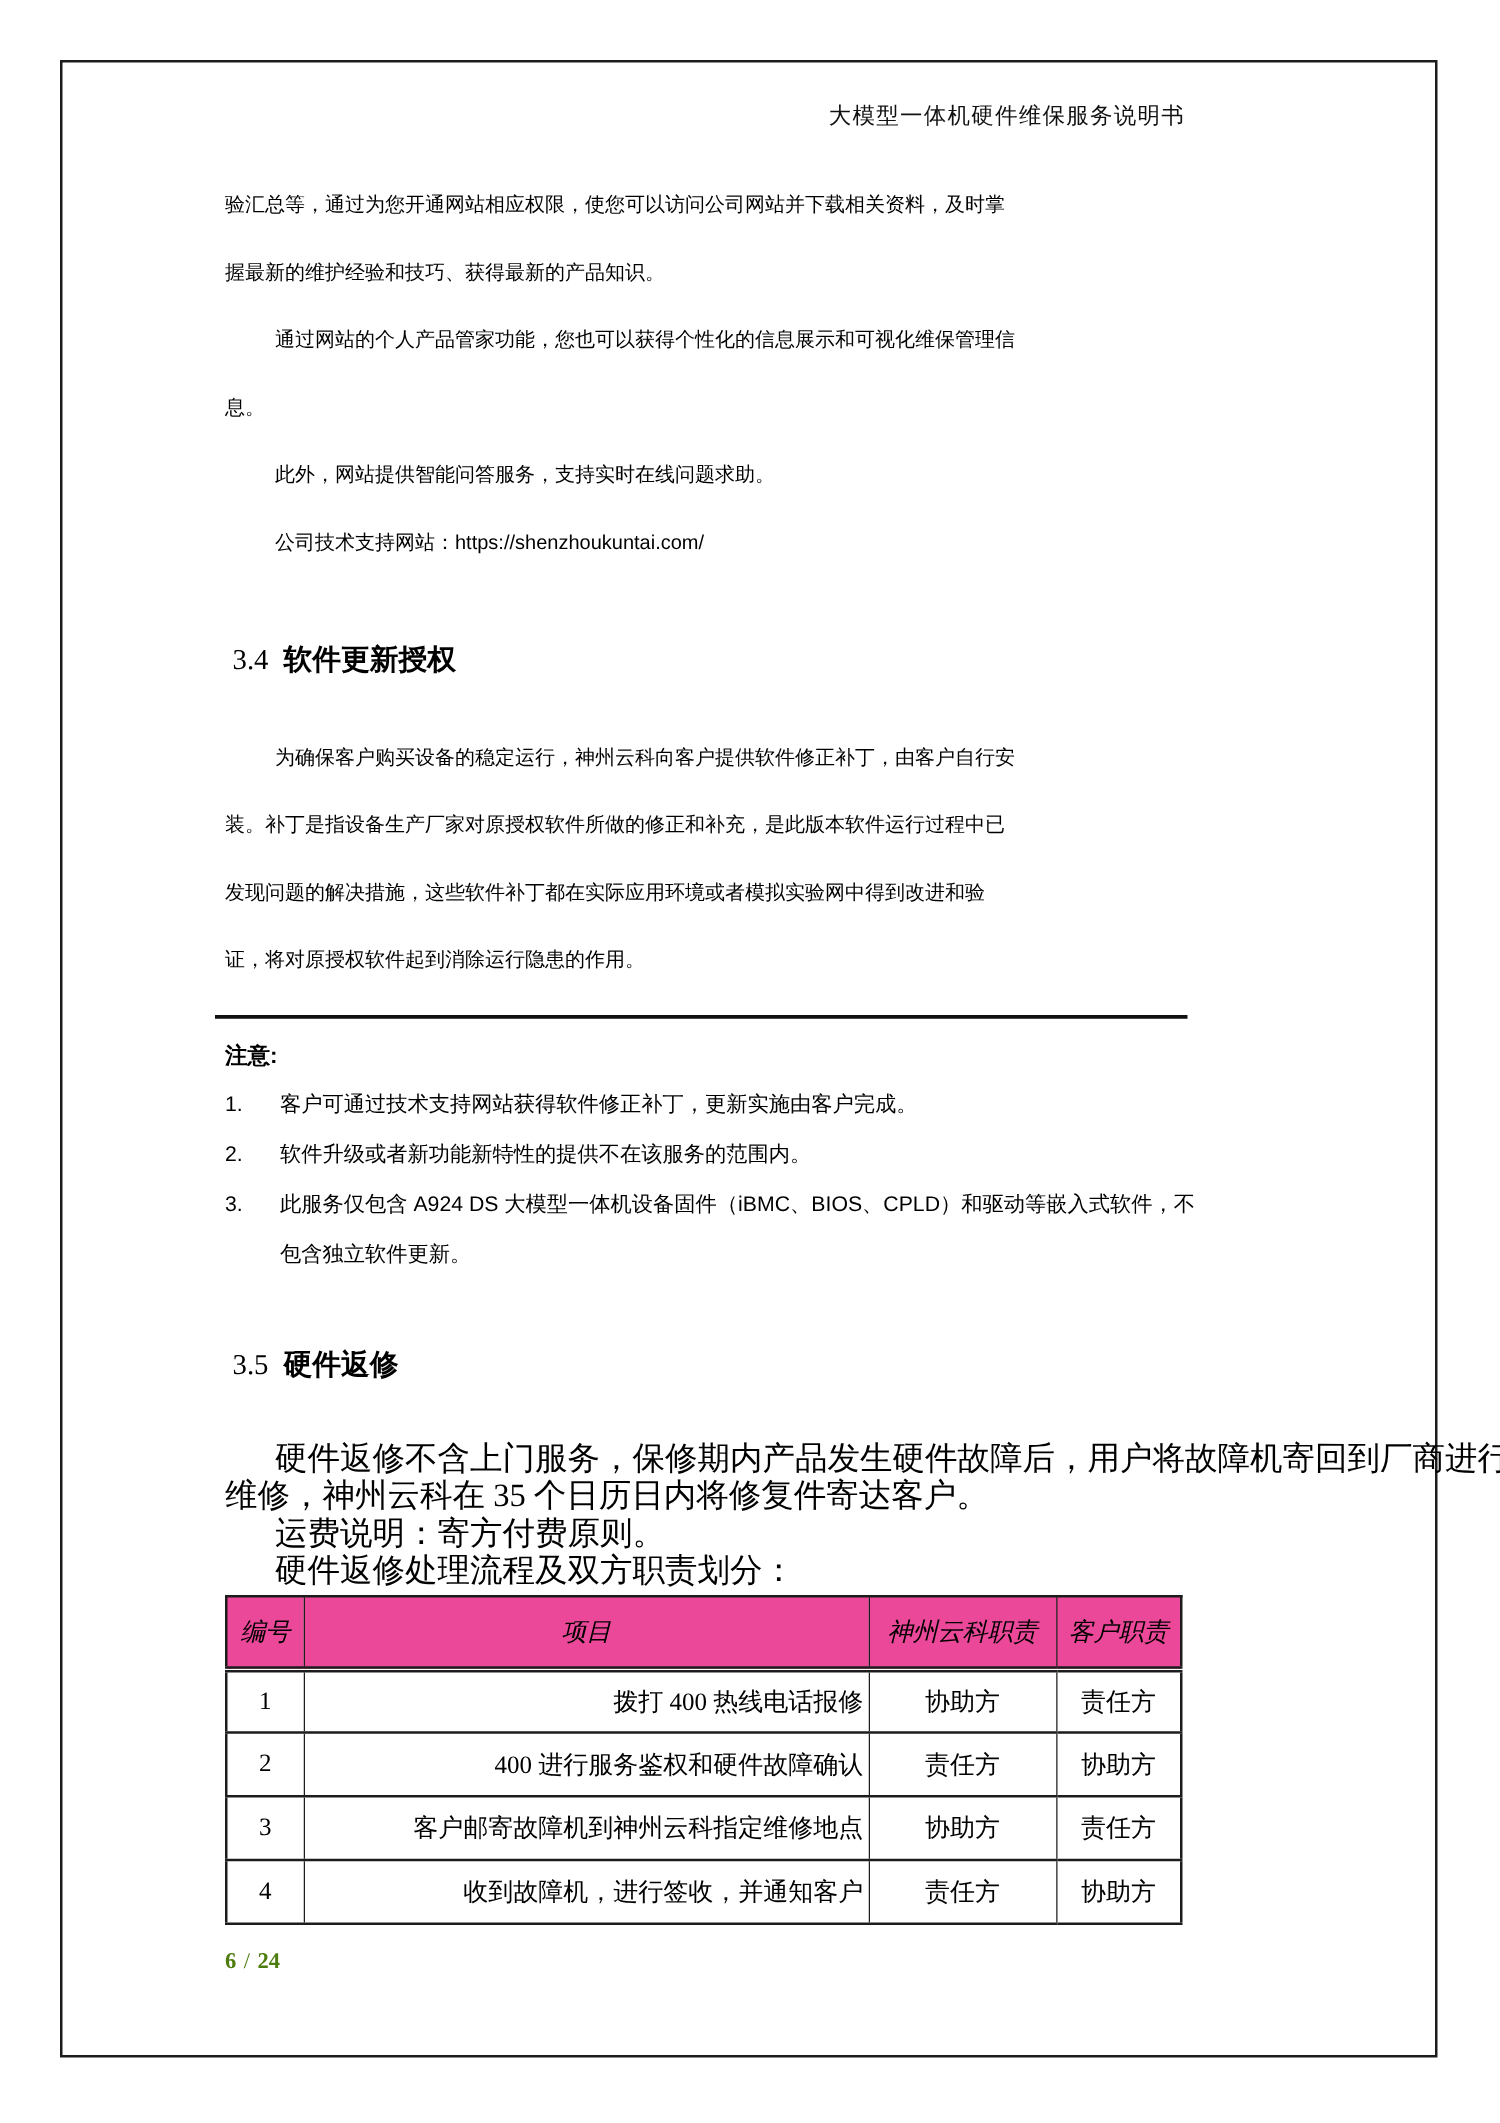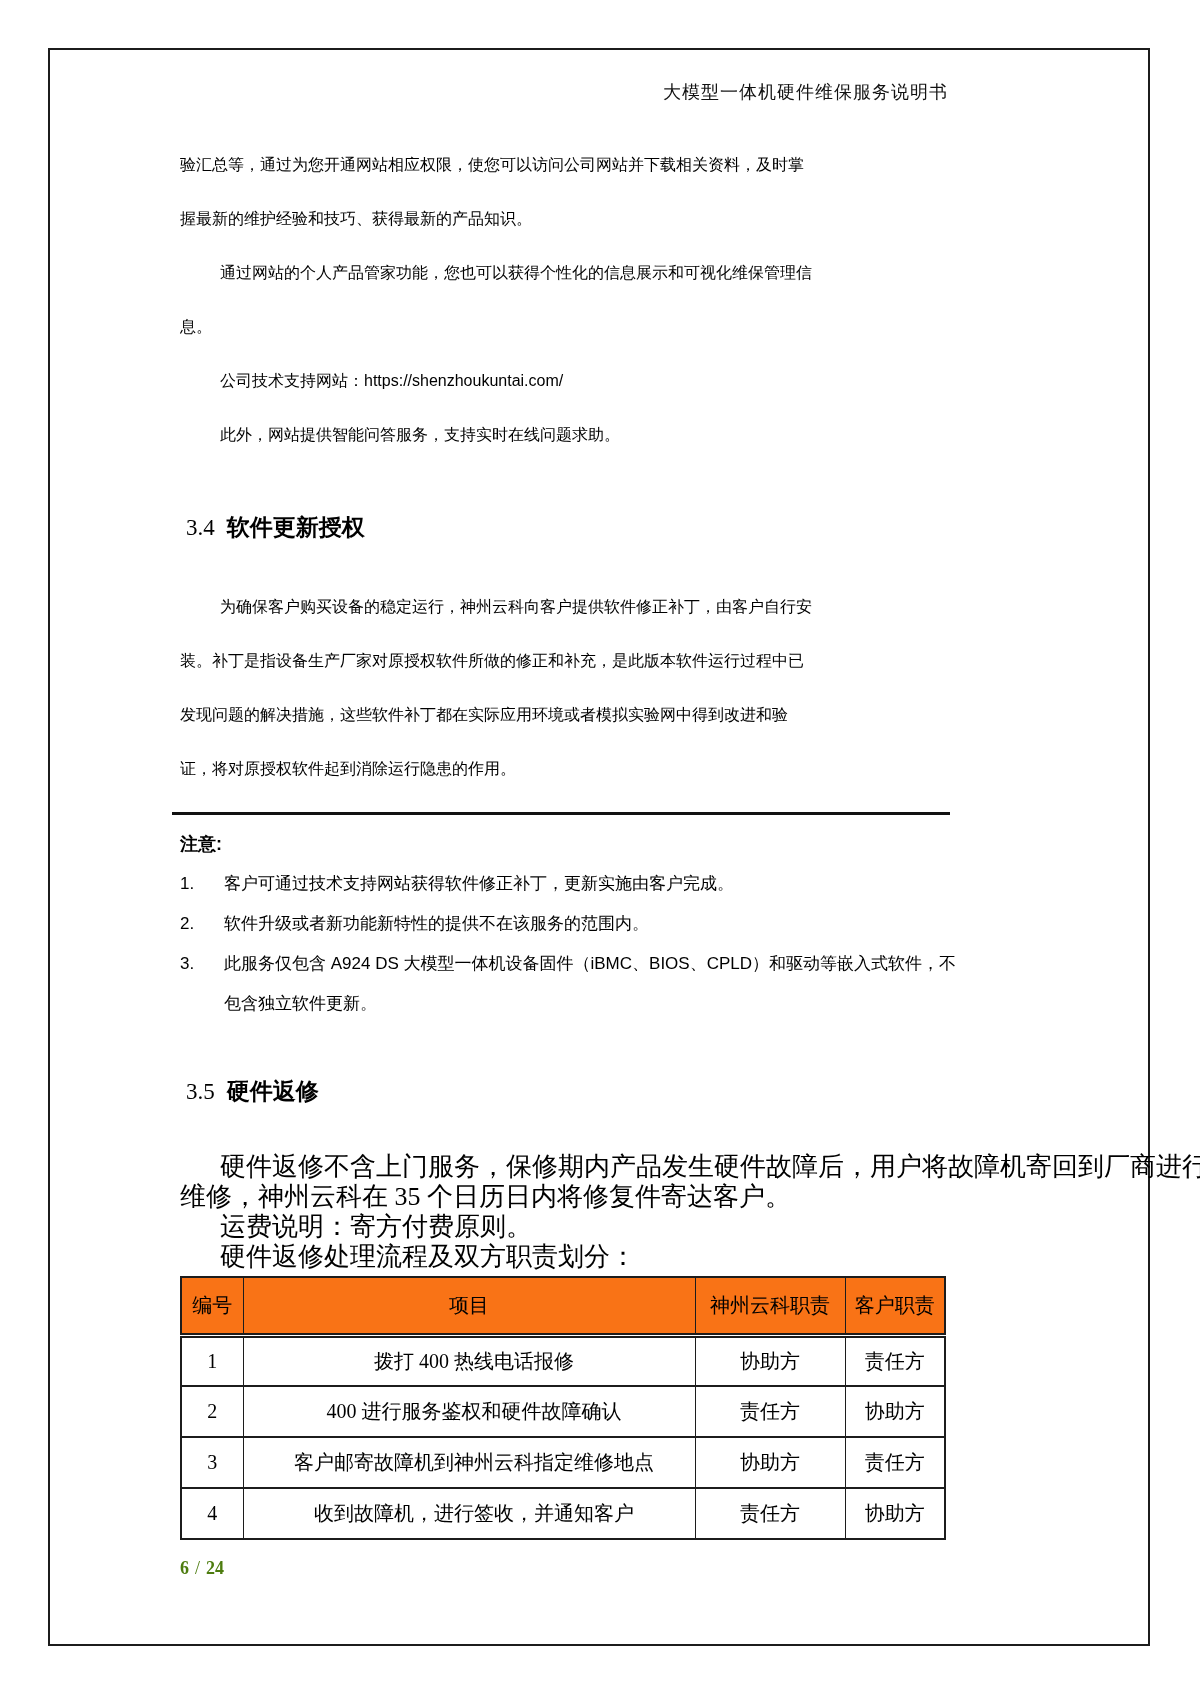--- a/index.html
+++ b/index.html
@@ -54,24 +54,24 @@
     border-collapse:collapse;table-layout:fixed;
     font-family:"Liberation Serif","DejaVu Serif",serif;
     font-size:20px;color:#000;background:#fff;
   }
   table.resp-table th,table.resp-table td{
     border:1px solid #1c1c1c;text-align:center;font-weight:normal;
     box-sizing:border-box;padding:0 4px;
   }
   table.resp-table{border:2px solid #1c1c1c;}
   table.resp-table thead th{
-    height:58px;background:#f97316;border-bottom:5px double #1c1c1c;
+    height:58px;background:#ec4899;border-bottom:5px double #1c1c1c;font-style:italic;
   }
   table.resp-table tbody td{height:51px;border-top-width:2px;border-bottom-width:2px;}
-  table.resp-table td.item-cell{text-align:center;padding-left:14px;margin-top:32px;}
+  table.resp-table td.item-cell{text-align:right;padding-left:14px;margin-top:32px;}
   col.c-num{width:62px;} col.c-item{width:452px;}
   col.c-szyk{width:150px;} col.c-cust{width:100px;}
   
   .doc-footer{
     position:absolute;left:180px;top:1558px;width:768px;text-align:left;
     font-family:"Liberation Serif","DejaVu Serif",serif;font-size:18px;color:#4d7c0f;
   }
   .doc-footer .fnum{font-weight:bold;}
   .doc-footer .fsep{font-weight:normal;padding:0 6px;}
 </style>
@@ -80,22 +80,22 @@
 
 <div class="page-border"></div>
 
 <div class="doc-header">大模型一体机硬件维保服务说明书</div>
 
 <div class="sans-block" style="top:138px;">
   <div class="bline">验汇总等，通过为您开通网站相应权限，使您可以访问公司网站并下载相关资料，及时掌</div>
   <div class="bline">握最新的维护经验和技巧、获得最新的产品知识。</div>
   <div class="bline ind">通过网站的个人产品管家功能，您也可以获得个性化的信息展示和可视化维保管理信</div>
   <div class="bline">息。</div>
+  <div class="bline ind">此外，网站提供智能问答服务，支持实时在线问题求助。</div>
   <div class="bline ind">公司技术支持网站：https://shenzhoukuntai.com/</div>
-  <div class="bline ind">此外，网站提供智能问答服务，支持实时在线问题求助。</div>
 </div>
 
 <div class="heading" style="top:512px;">
   <span class="hnum">3.4</span><span class="htitle">软件更新授权</span>
 </div>
 
 <div class="sans-block" style="top:580px;">
   <div class="bline ind">为确保客户购买设备的稳定运行，神州云科向客户提供软件修正补丁，由客户自行安</div>
   <div class="bline">装。补丁是指设备生产厂家对原授权软件所做的修正和补充，是此版本软件运行过程中已</div>
   <div class="bline">发现问题的解决措施，这些软件补丁都在实际应用环境或者模拟实验网中得到改进和验</div>

